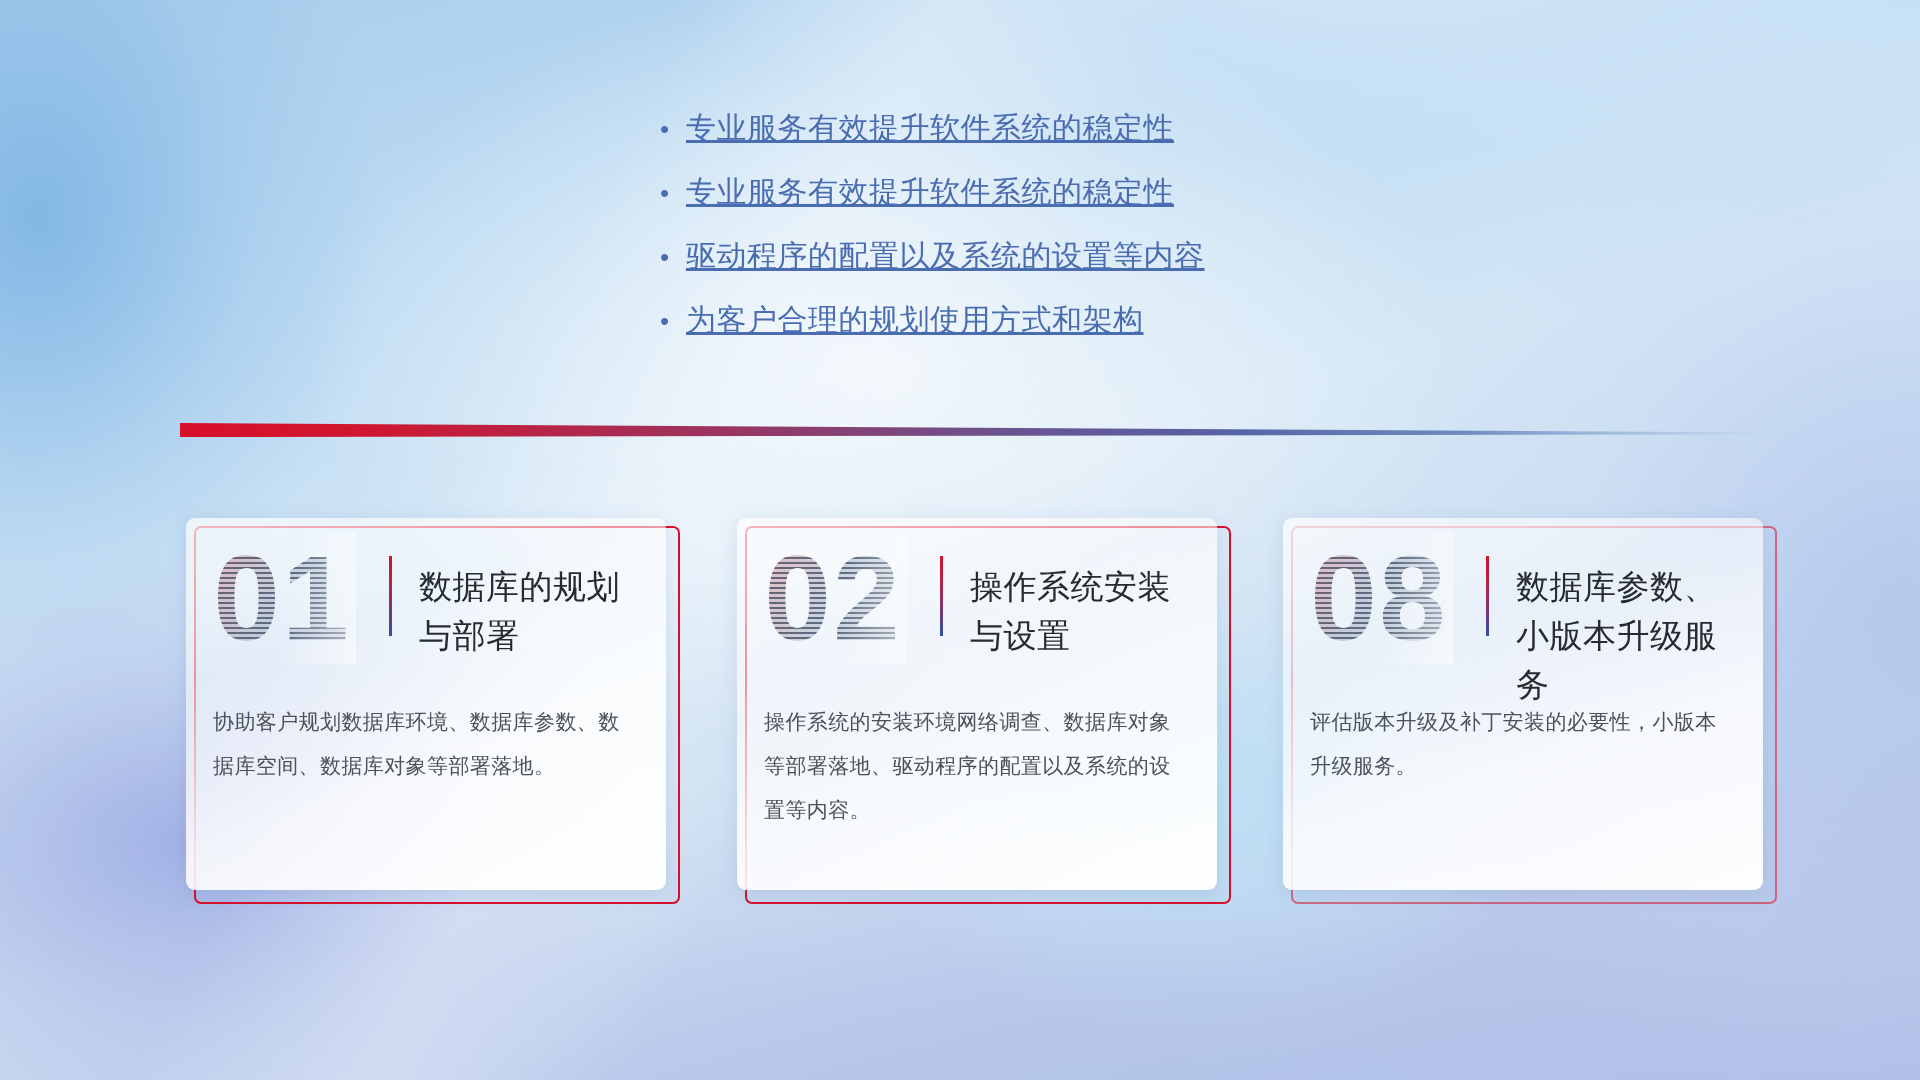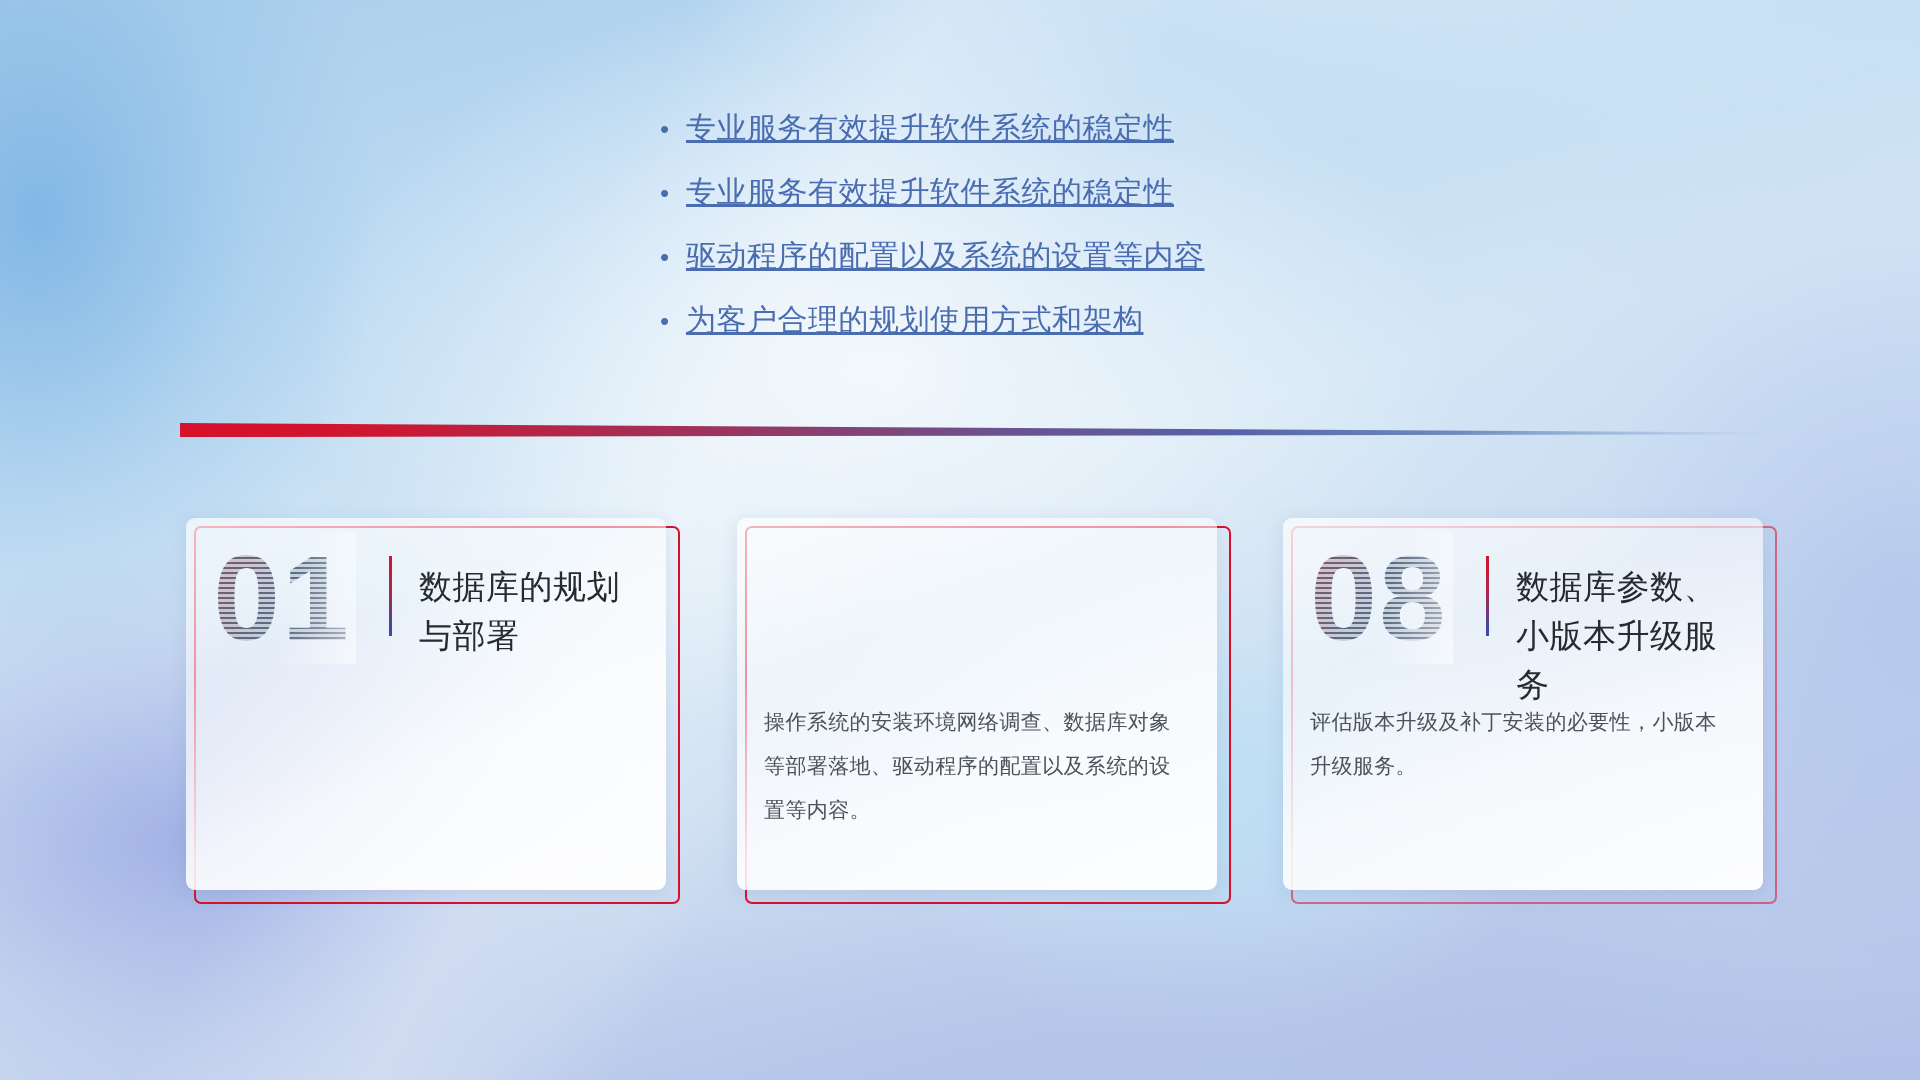--- a/index.html
+++ b/index.html
@@ -235,26 +235,32 @@
   <div id="cards">
 
     <div class="card-wrap c1">
       <div class="card-accent"></div>
       <div class="card">
         <div class="card-head">
           <div class="watermark">01</div>
           <div class="card-rule"></div>
           <div class="card-title">数据库的规划与部署</div>
         </div>
+        <div class="card-body">协助客户规划数据库环境、数据库参数、数据库空间、数据库对象等部署落地。</div>
       </div>
     </div>
 
     <div class="card-wrap c2">
       <div class="card-accent"></div>
       <div class="card">
+        <div class="card-head">
+          <div class="watermark">02</div>
+          <div class="card-rule"></div>
+          <div class="card-title">操作系统安装与设置</div>
+        </div>
         <div class="card-body">操作系统的安装环境网络调查、数据库对象等部署落地、驱动程序的配置以及系统的设置等内容。</div>
       </div>
     </div>
 
     <div class="card-wrap c3">
       <div class="card-accent soft"></div>
       <div class="card">
         <div class="card-head">
           <div class="watermark">08</div>
           <div class="card-rule"></div>

